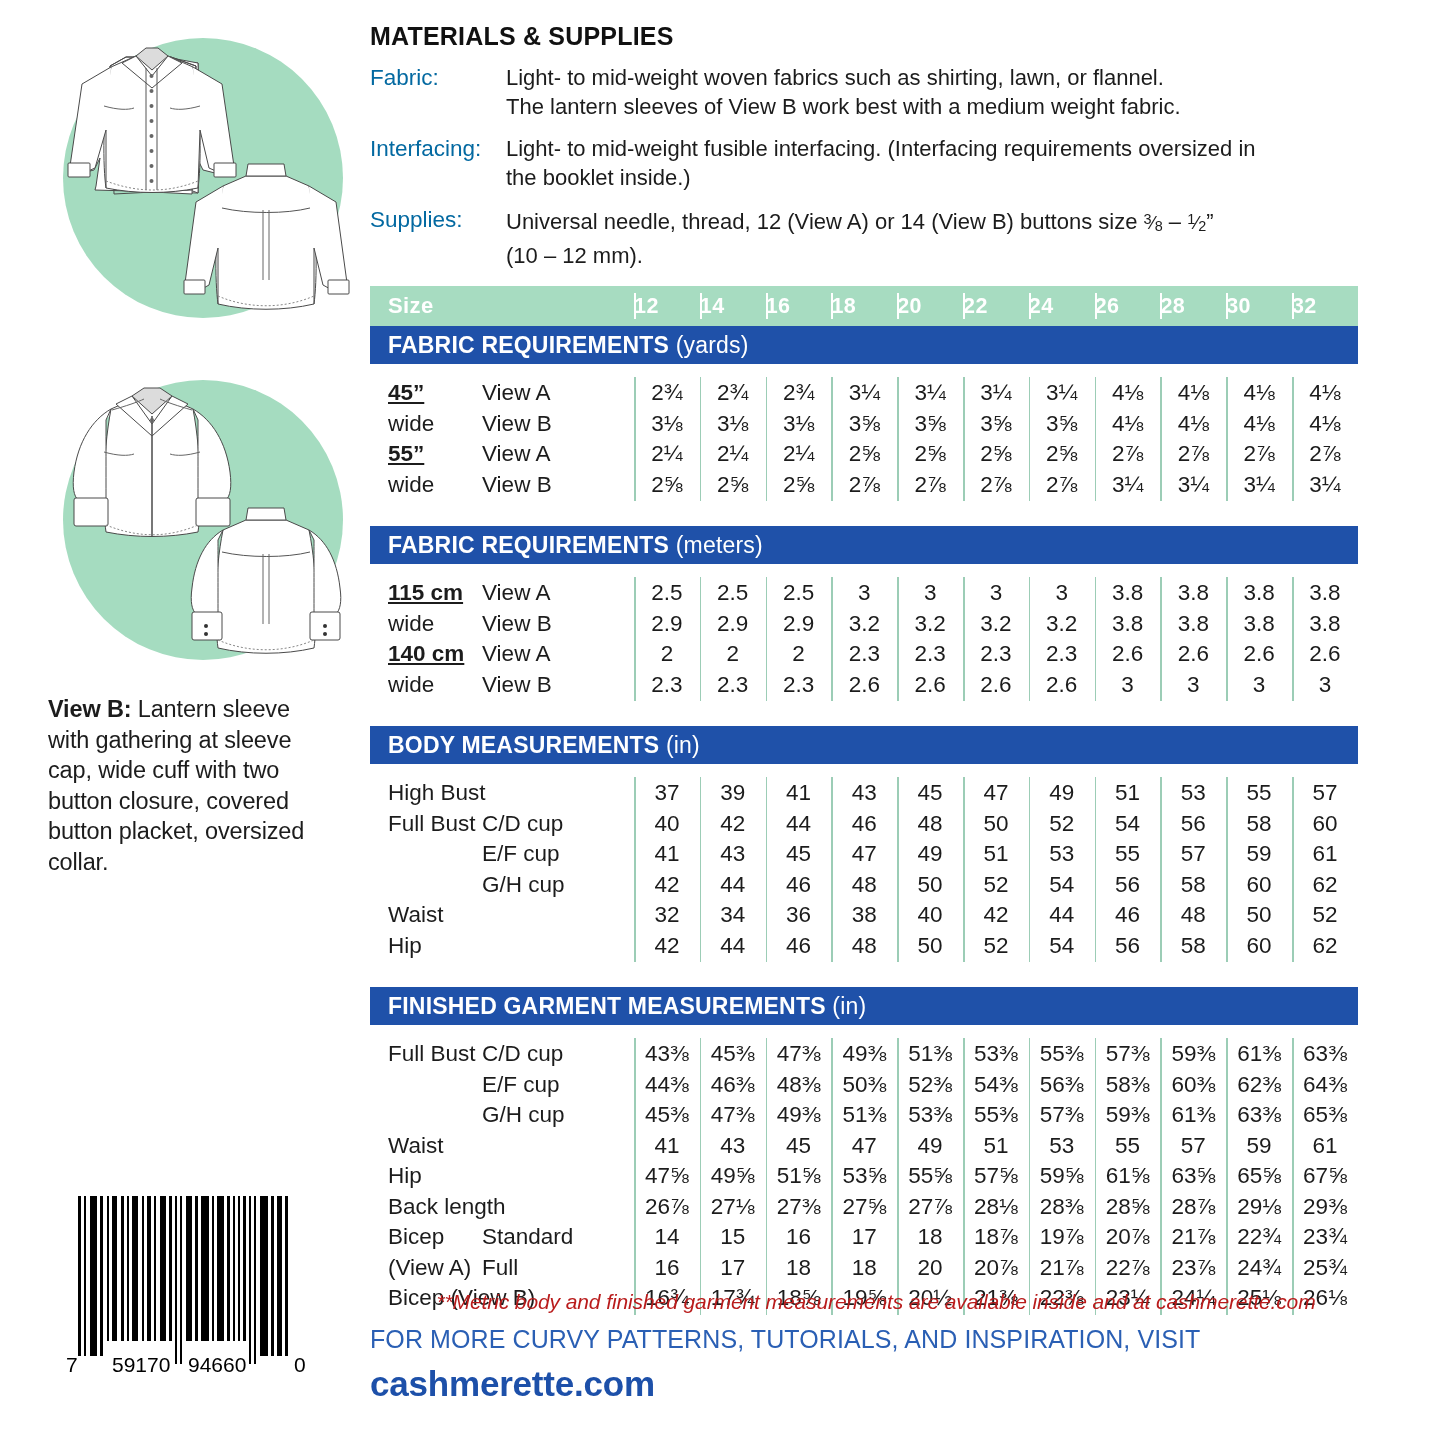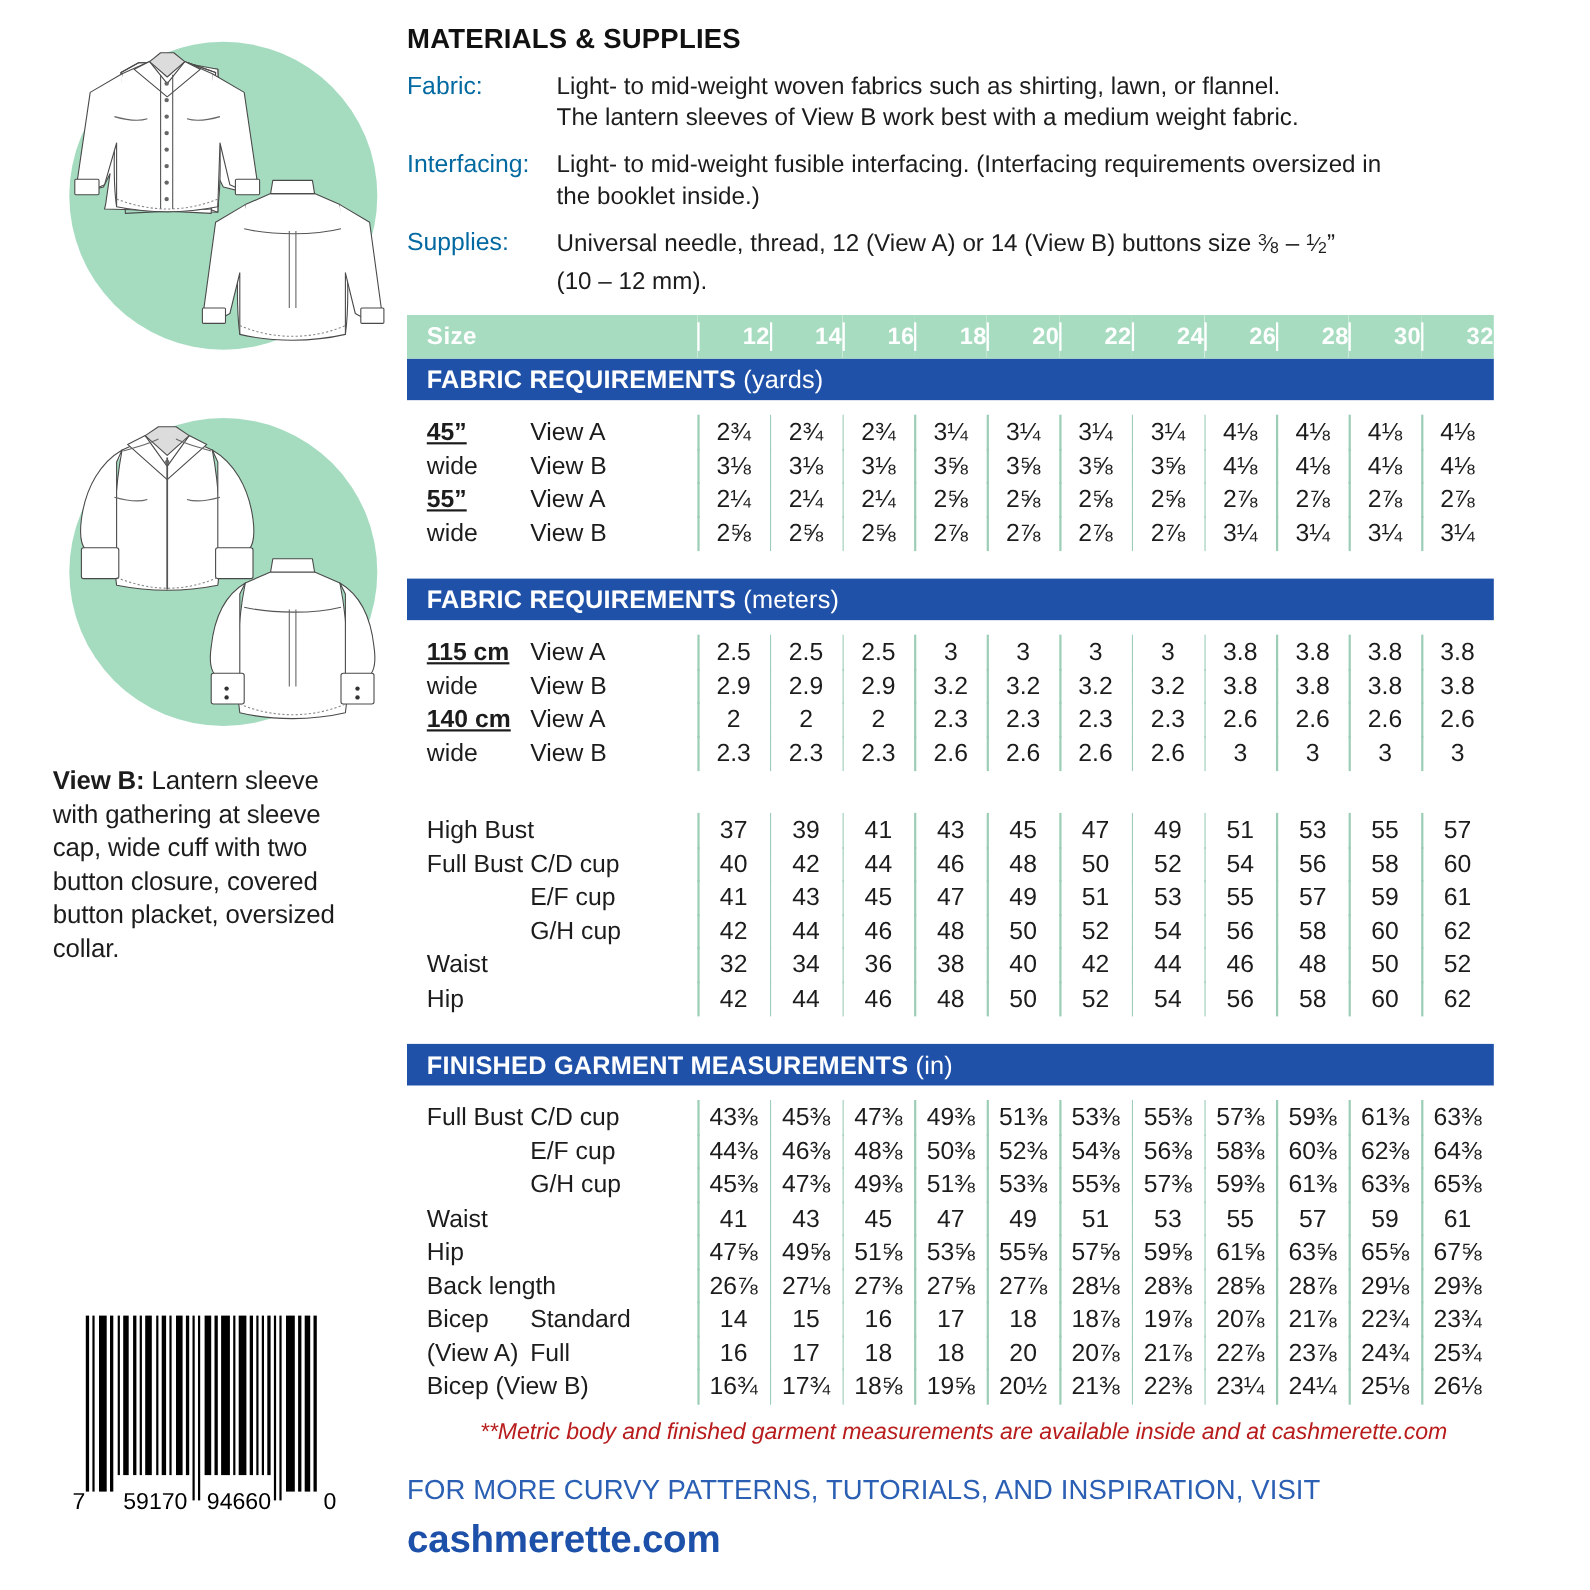--- a/index.html
+++ b/index.html
@@ -56,21 +56,21 @@
 
   .tbl { width: 988px; border-collapse: collapse; table-layout: fixed; }
   .tbl col.c-lab1 { width: 112px; }
   .tbl col.c-lab2 { width: 152px; }
   .tbl col.c-size { width: 65.8px; }
 
   
   tr.size-head td {
     background: #a7dcc1; color: #ffffff;
     font-size: 21.5px; font-weight: 700;
-    height: 40px; text-align: right;
+    height: 40px; text-align: left;
     letter-spacing: 0.4px;
     position: relative;
   }
   tr.size-head td.size-word {
     text-align: left; padding-left: 18px; font-size: 22px;
   }
   tr.size-head td.size-num::before {
     content: ""; position: absolute; left: 0; top: 7px; bottom: 7px;
     width: 2px; background: #ffffff;
   }
@@ -102,21 +102,21 @@
     width: 1.5px; background: #9ccdb6;
   }
 
   
   #footer { position: absolute; left: 370px; top: 1290px; width: 1012px; }
   #metric-note {
     font-style: italic; font-size: 21px; color: #b91c1c;
     letter-spacing: -0.1px; white-space: nowrap; text-align: center;
   }
   #cta-line {
-    margin-top: 27px;
+    margin-top: 11px;
     font-size: 25px; color: #2a5fb4; letter-spacing: 0.1px;
   }
   #cta-url {
     margin-top: 10px;
     font-size: 35px; font-weight: 700; color: #1d50a9; letter-spacing: -0.2px;
   }
 </style>
 </head>
 <body>
 
@@ -475,20 +475,23 @@
             <td class="num">2.6</td>
             <td class="num">2.6</td>
             <td class="num">3</td>
             <td class="num">3</td>
             <td class="num">3</td>
             <td class="num">3</td>
           </tr>
           <tr class="spacer-lg">
             <td colspan="13"></td>
           </tr>
+          <tr class="band">
+            <td colspan="13">BODY MEASUREMENTS <span class="unit">(in)</span></td>
+          </tr>
           <tr class="spacer-sm">
             <td colspan="13"></td>
           </tr>
           <tr class="drow">
             <td class="lab1">High Bust</td>
             <td class="lab2"></td>
             <td class="num">37</td>
             <td class="num">39</td>
             <td class="num">41</td>
             <td class="num">43</td>

